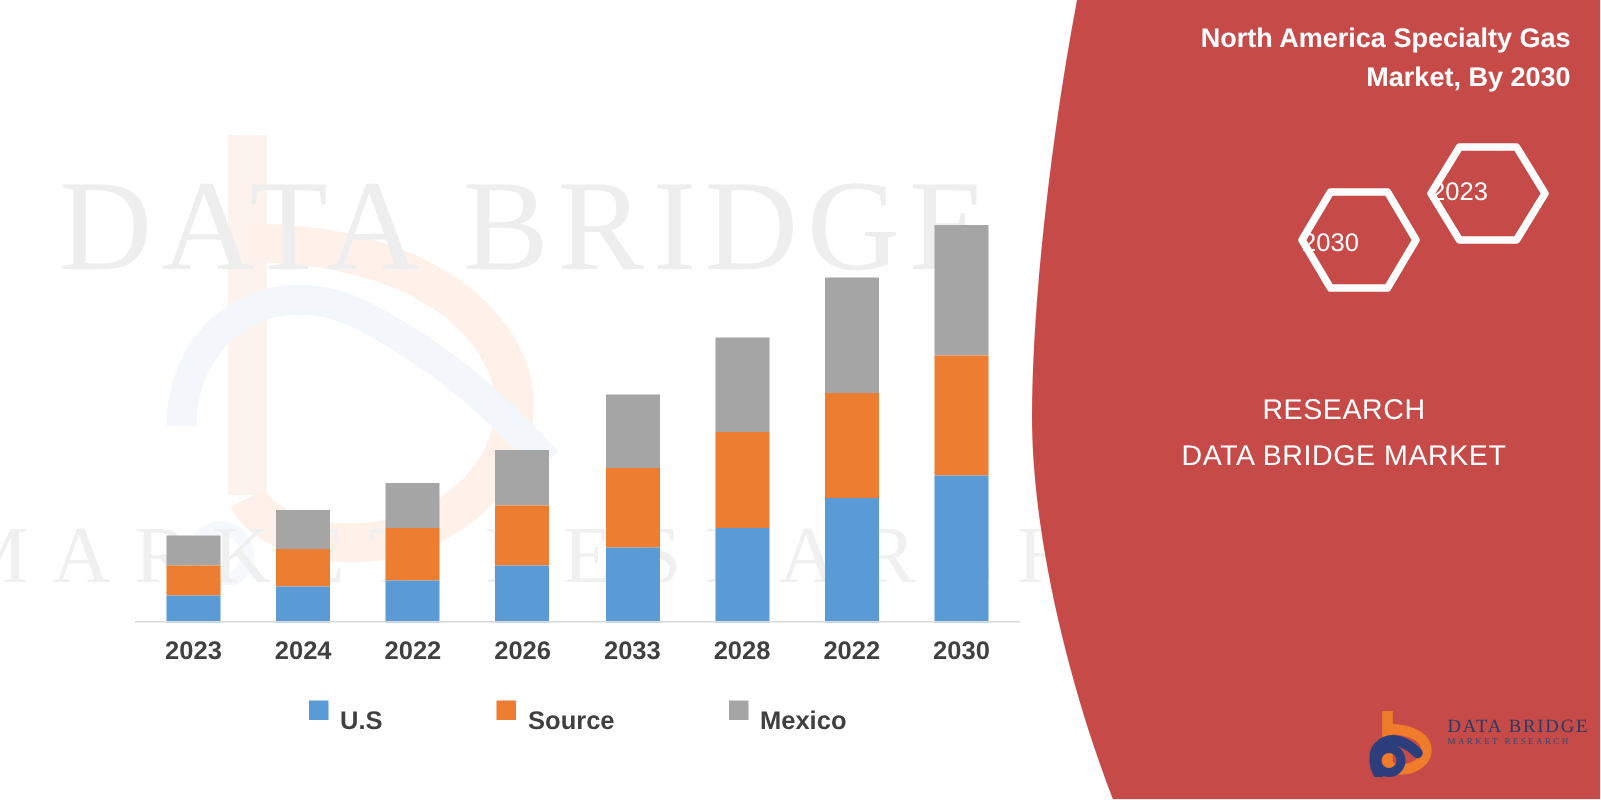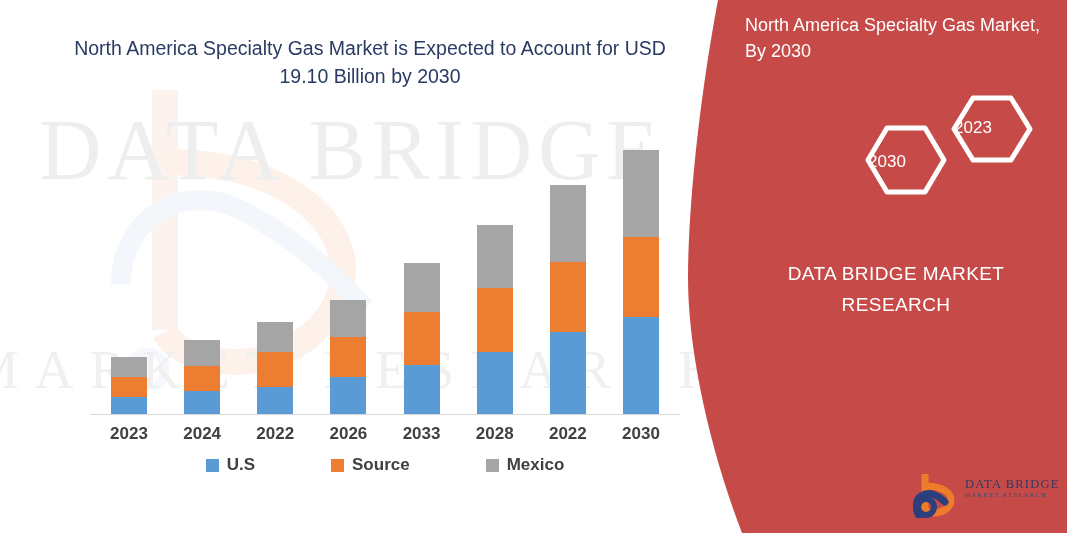--- a/index.html
+++ b/index.html
@@ -137,20 +137,21 @@
     gap: 8px;
   }
   .legend-swatch {
     width: 13px; height: 13px;
     display: block;
   }
   .legend-label {
     font-size: 17px;
     font-weight: bold;
     color: #404040;
+    margin-top: 16px;
   }
 
   
   #footer {
     position: absolute;
     left: 78px; top: 508px;
     width: 610px;
     display: flex;
     justify-content: space-between;
     font-family: "Liberation Serif", serif;
@@ -170,24 +171,25 @@
 
   #right-content {
     position: absolute;
     left: 745px; top: 0;
     width: 322px; height: 533px;
   }
   #right-title {
     position: absolute;
     left: 0; top: 12px;
     width: 302px;
+    text-align: right;
     font-size: 18px;
     line-height: 26px;
     color: #ffffff;
-    font-weight: 400;
+    font-weight: 700;
   }
   #hex-group {
     position: absolute;
     left: 60px; top: 93px;
     width: 250px; height: 120px;
   }
   .hex-label {
     position: absolute;
     color: #ffffff;
     font-size: 17px;
@@ -245,21 +247,20 @@
     <svg id="wm-logo-mark" viewBox="0 0 290 320" xmlns="http://www.w3.org/2000/svg">
       <path d="M70 20 L70 260" stroke="#fdf3ee" stroke-width="26" fill="none"></path>
       <path d="M70 92 C190 92 248 150 248 200 C248 252 196 292 140 292 C104 292 78 278 70 262" stroke="#fdf1ea" stroke-width="26" fill="none"></path>
       <path d="M26 214 C26 150 86 108 150 142 C210 174 246 212 270 238" stroke="#f3f6fb" stroke-width="20" fill="none"></path>
       <circle cx="52" cy="300" r="18" stroke="#f5f8fc" stroke-width="9" fill="none"></circle>
     </svg>
 
     <div class="wm-text" id="wm-databridge">DATA BRIDGE</div>
     <div class="wm-text" id="wm-marketresearch">MARKET RESEARCH</div>
 
-    <div id="chart-title">North America Specialty Gas Market is Expected to Account for USD 19.10 Billion by 2030</div>
 
     <div id="chart-area">
       <div id="plot">
           <div class="bar-col">
             <div class="bar-stack">
               <div class="seg" title="Mexico 2023: 1.44" style="height: 19.98px; background: rgb(165, 165, 165);"></div>
               <div class="seg" title="Canada 2023: 1.44" style="height: 19.98px; background: rgb(237, 125, 49);"></div>
               <div class="seg" title="U.S 2023: 1.3" style="height: 18.04px; background: rgb(91, 155, 213);"></div>
             </div>
           </div>
@@ -355,22 +356,22 @@
     <div id="hex-group">
       <svg width="250" height="120" viewBox="0 0 250 120" xmlns="http://www.w3.org/2000/svg">
         <polygon points="82,75 63,43 82,11 120,11 139,43 120,75" transform="translate(0,24)" fill="none" stroke="#ffffff" stroke-width="5" stroke-linejoin="round"></polygon>
         <polygon points="168,72 149,41 168,10 206,10 225,41 206,72" transform="translate(0,-5)" fill="none" stroke="#ffffff" stroke-width="5" stroke-linejoin="round"></polygon>
       </svg>
       <div class="hex-label" id="hex-2030-label">2030</div>
       <div class="hex-label" id="hex-2023-label">2023</div>
     </div>
 
     <div id="brand-name">
+      <div>RESEARCH</div>
       <div>DATA BRIDGE MARKET</div>
-      <div>RESEARCH</div>
     </div>
 
     <div id="logo-block">
       <svg width="50" height="46" viewBox="0 0 50 46" xmlns="http://www.w3.org/2000/svg">
         <path d="M12 2 L12 40" stroke="#ef7c2b" stroke-width="7" fill="none"></path>
         <path d="M12 14 C30 14 38 21 38 28 C38 36 29 41 21 41 C16 41 13 39 12 37" stroke="#ef7c2b" stroke-width="7" fill="none"></path>
         <path d="M6 44 C2 37 2 28 8 24 C16 18 26 24 32 30" stroke="#2c3f7c" stroke-width="7" fill="none" stroke-linecap="round"></path>
         <circle cx="13" cy="35" r="8" stroke="#2c3f7c" stroke-width="6" fill="none"></circle>
       </svg>
       <div id="logo-text">

